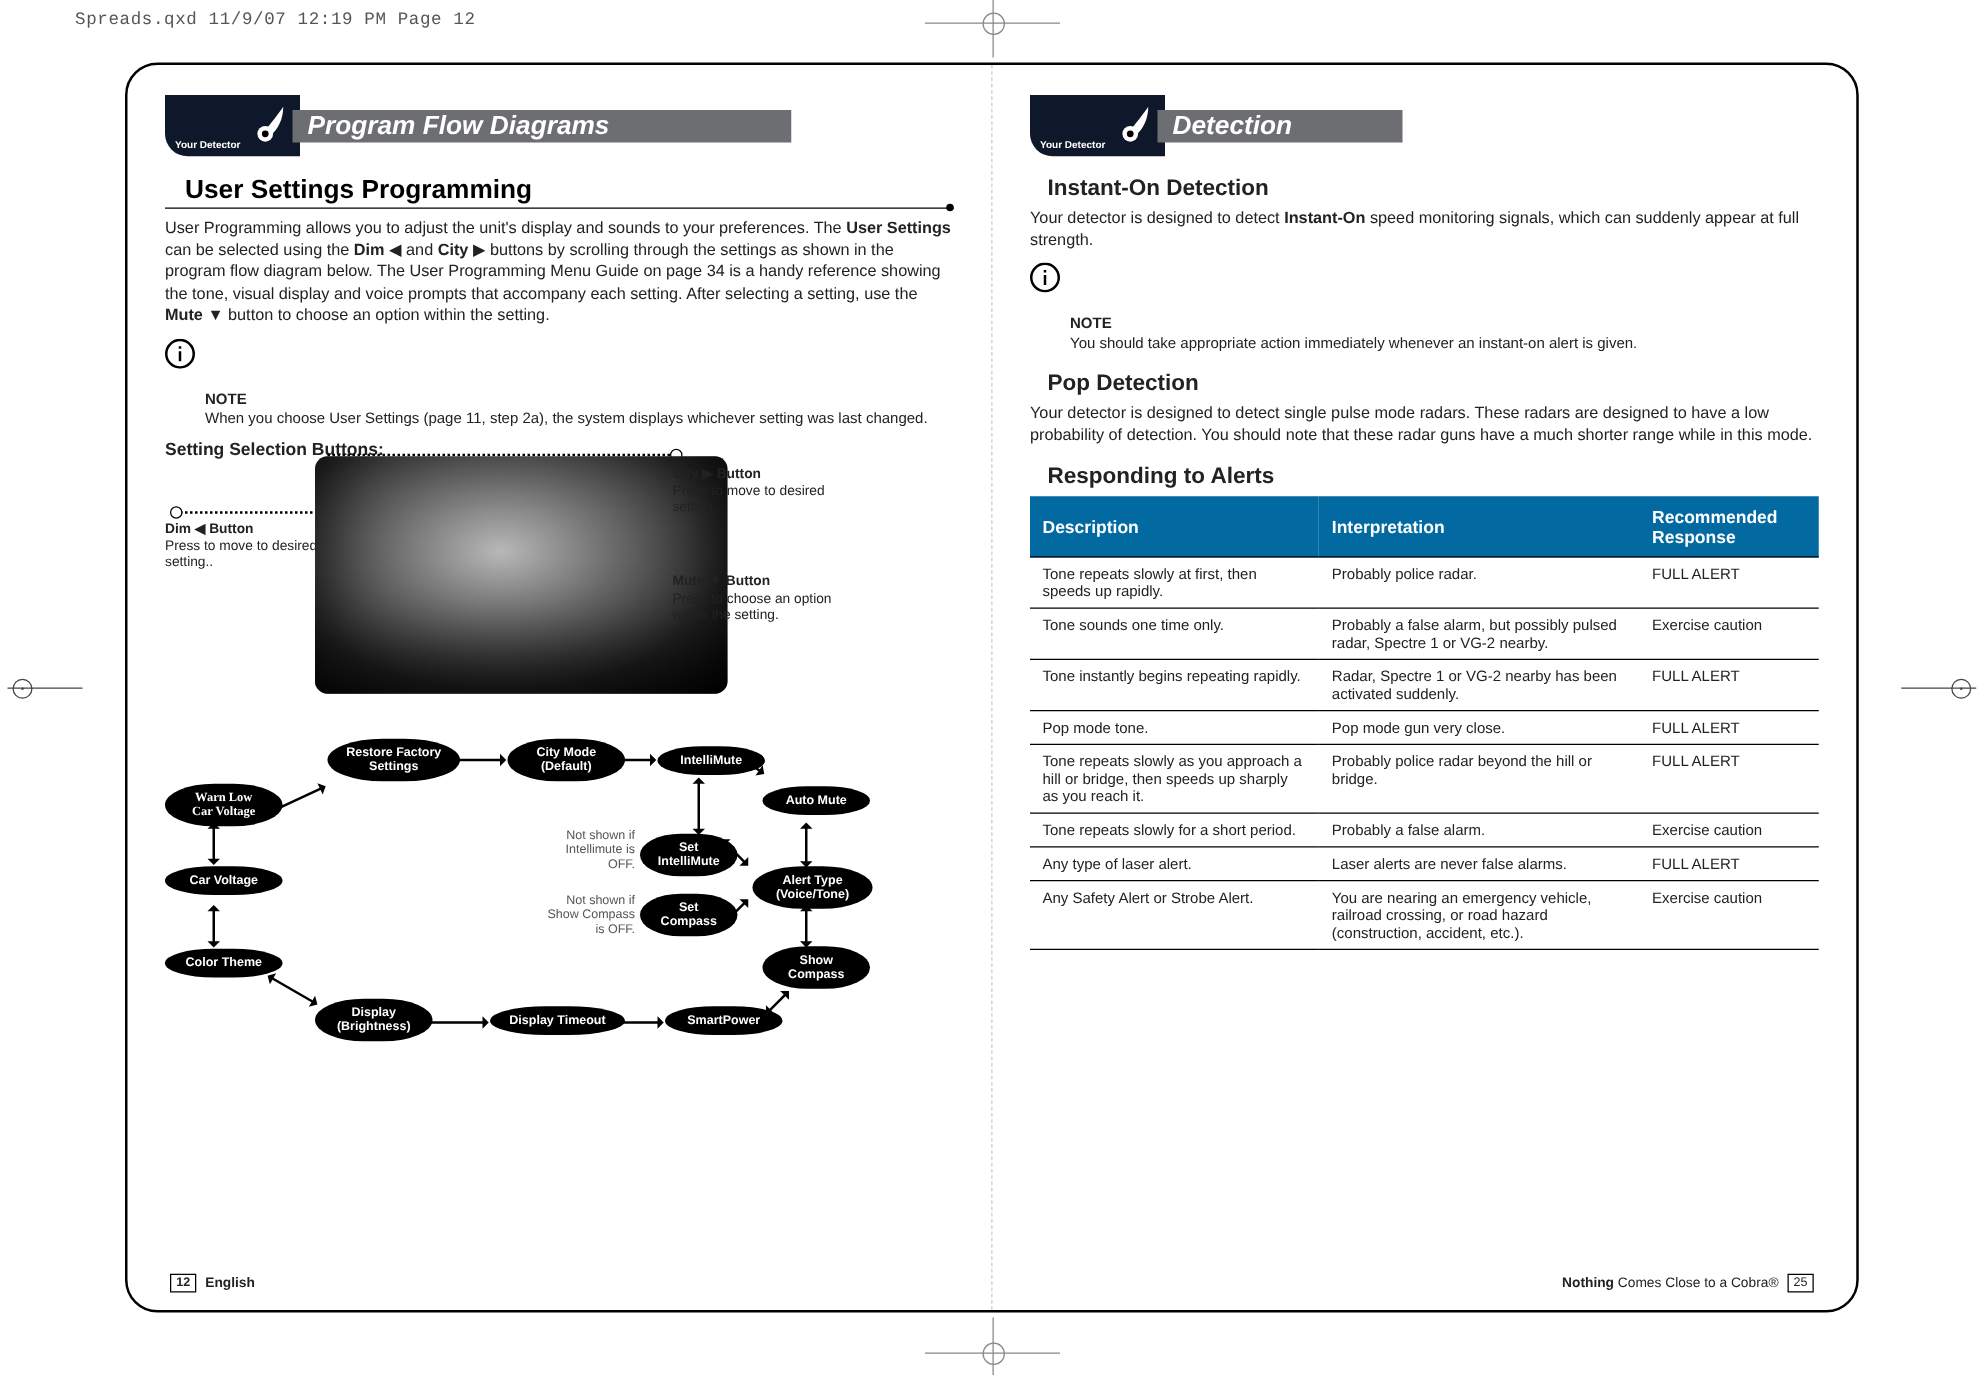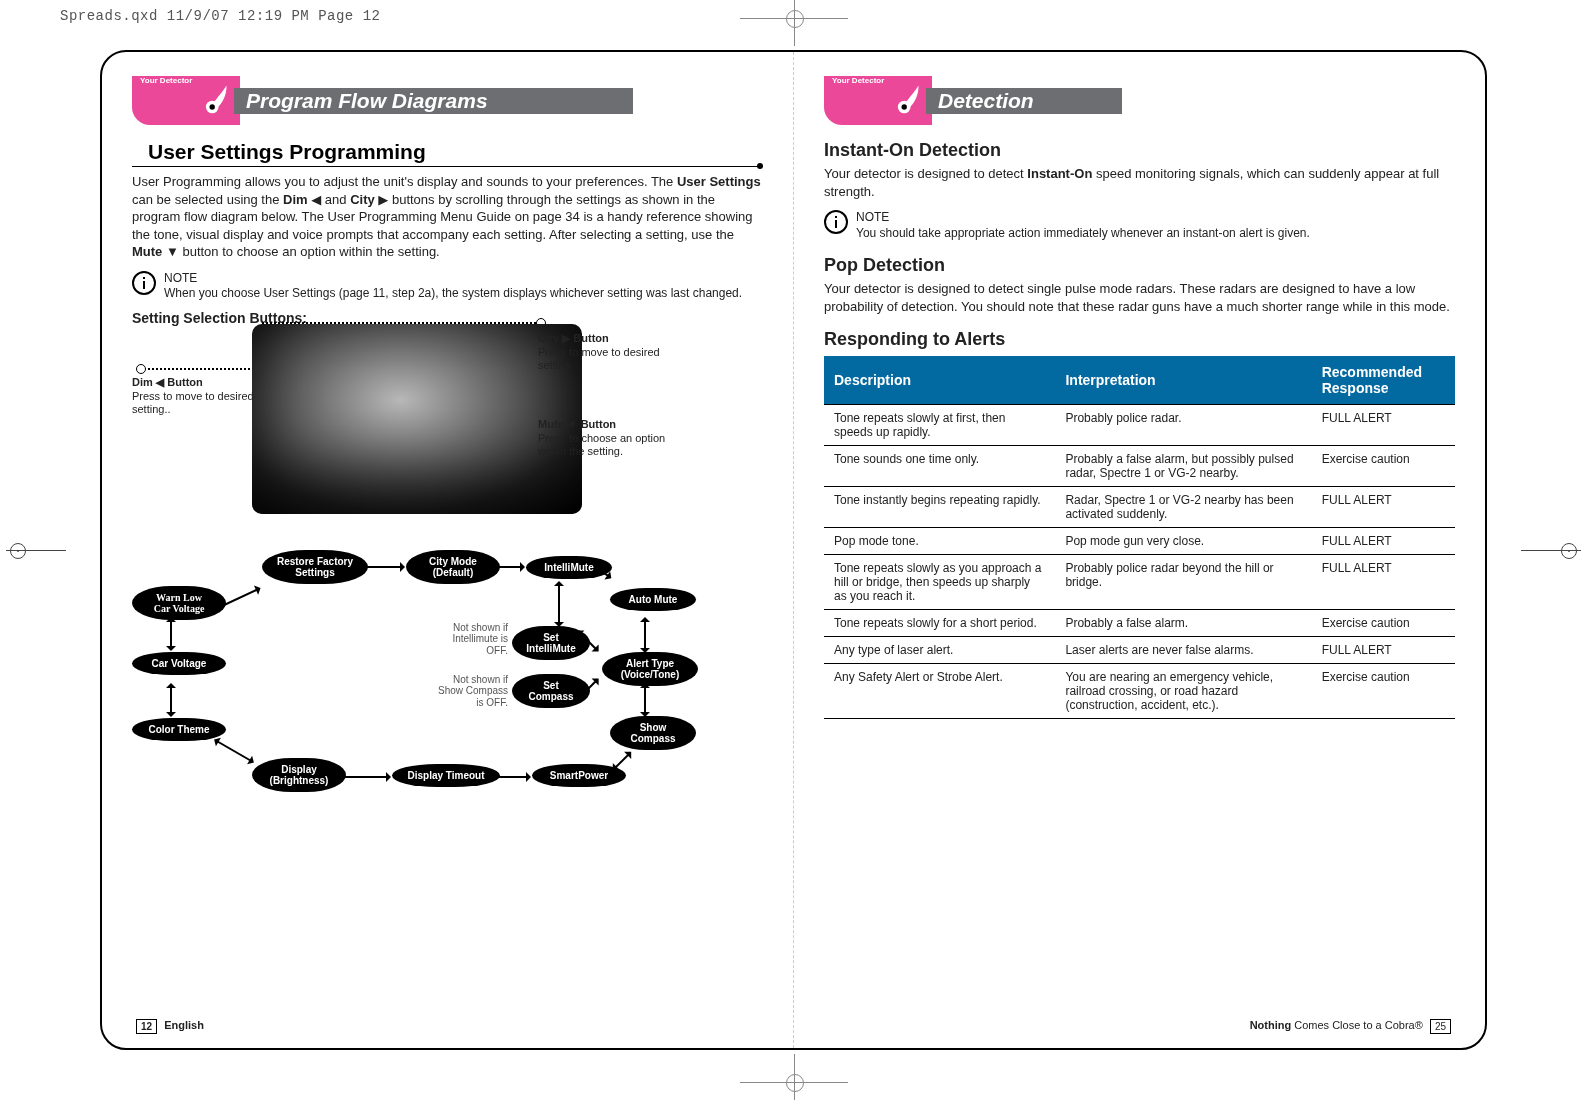--- a/index.html
+++ b/index.html
@@ -81,51 +81,51 @@
     font-weight: bold;
     color: #fff;
     font-style: italic;
   }
   .hdr-badge {
     position: absolute;
     left: 0;
     top: 0;
     width: 100px;
     height: 44px;
-    background: #ec4899;
+    background: #0f172a;
     color: #fff;
     border-bottom-left-radius: 18px;
     display: flex;
-    align-items: flex-start;
+    align-items: flex-end;
     padding: 0 0 5px 8px;
     font-size: 8px;
     font-weight: bold;
   }
   .hdr-badge svg { position: absolute; right: 8px; top: 4px; }
 
   h2.section {
     font-family: Arial, Helvetica, sans-serif;
     font-size: 21px;
     font-weight: 800;
     color: #000;
     margin: 10px 0 2px 16px;
   }
   .rule { border-bottom: 1px solid #000; margin: 0 0 6px 0; position:relative; }
   .rule::after { content:""; position:absolute; right:0; top:-3px; width:6px; height:6px; background:#000; border-radius:50%; }
 
   .bodytext { font-size: 13px; line-height: 1.35; }
   .bodytext b { font-weight: 700; }
 
-  h3.sub { font-size: 18px; font-weight: 700; margin: 14px 0 4px 0; }
+  h3.sub { font-size: 18px; font-weight: 700; margin: 14px 0 4px 14px; }
 
   .note-block { display:flex; gap:8px; margin-top:10px; }
   .note-icon { flex:none; width:24px; height:24px; }
   .note-icon svg { width:24px; height:24px; }
   .note-text { font-size:12px; line-height:1.3; }
-  .note-text .note-label { font-weight:400; display:block; }
+  .note-text .note-label { font-weight:700; display:block;margin-top:41px; }
 
   
   .prod-area {
     position: relative;
     height: 230px;
     margin-top: 8px;
   }
   .prod-title { font-size: 14px; font-weight:700; }
   .prod-img {
     position: absolute;

